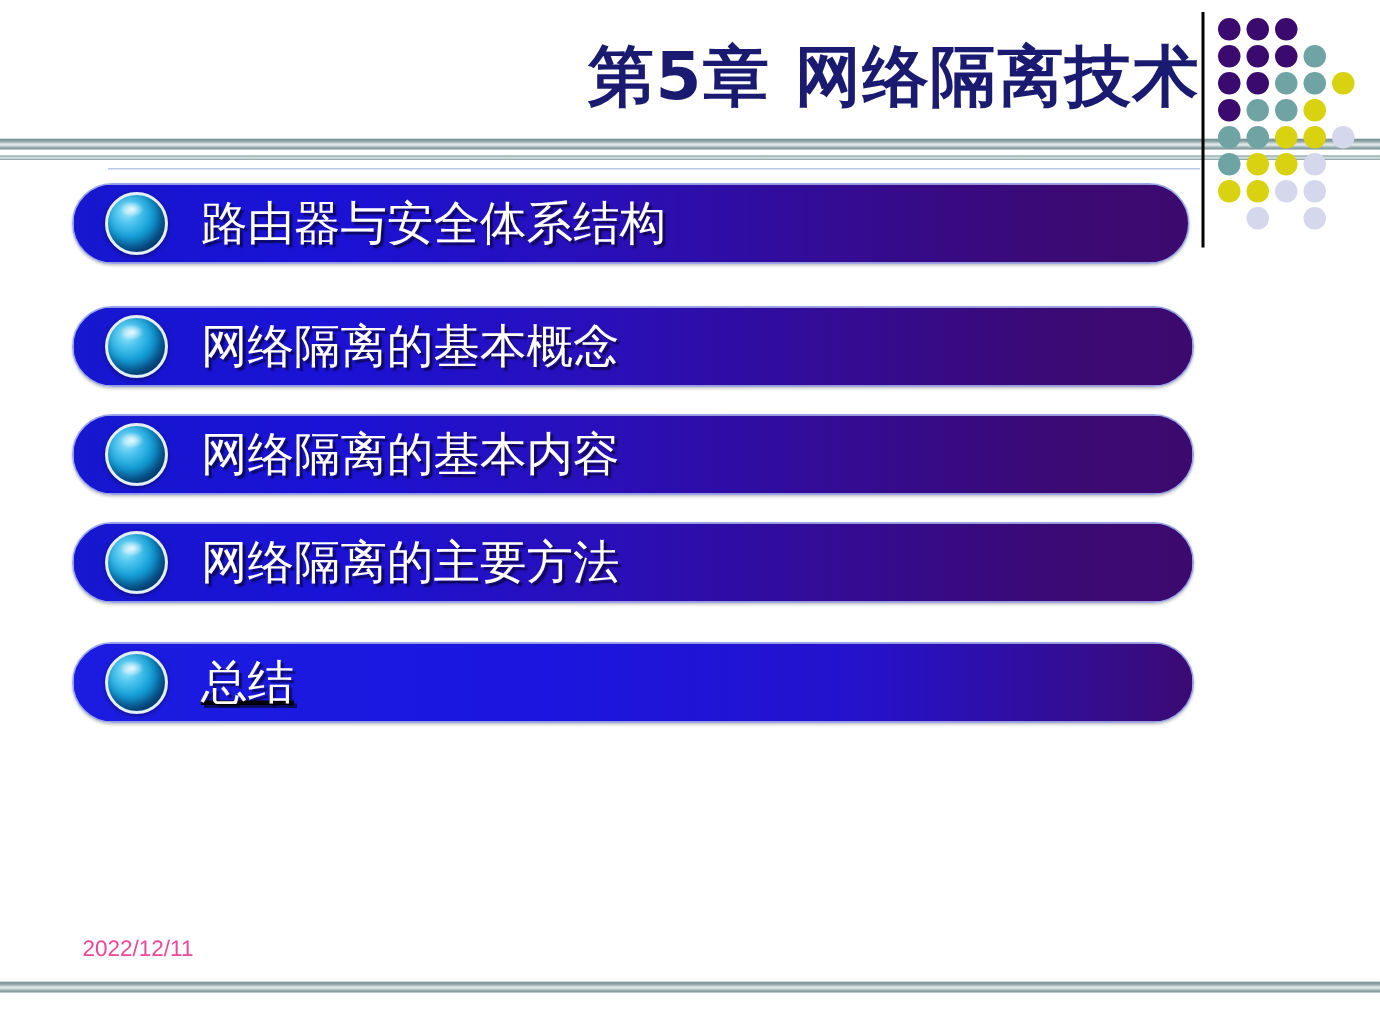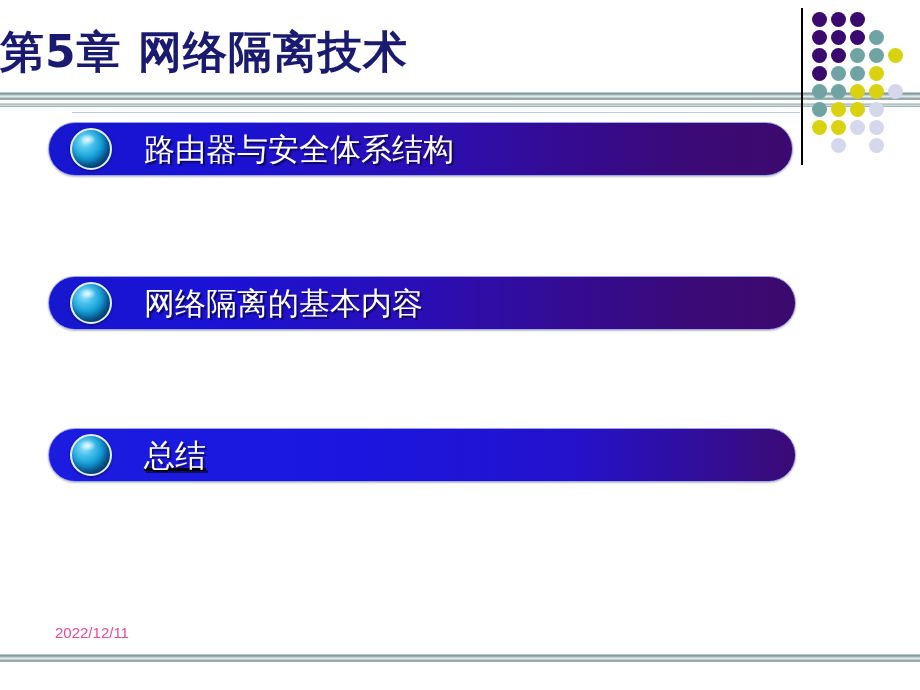--- a/index.html
+++ b/index.html
@@ -20,21 +20,21 @@
     background: #ffffff;
     overflow: hidden;
   }
 
   
   #title {
     position: absolute;
     left: 0px;
     top: 22px;
     width: 800px;
-    text-align: left;
+    text-align: right;
     font-family: "DejaVu Sans", "Liberation Sans", sans-serif;
     font-weight: bold;
     font-size: 44px;
     line-height: 60px;
     color: #1a1a70;
     letter-spacing: 1px;
     white-space: nowrap;
   }
 
   
@@ -154,21 +154,21 @@
     top: 10%;
     width: 44%;
     height: 30%;
     border-radius: 50%;
     background: radial-gradient(ellipse at center, rgba(255,255,255,0.85), rgba(255,255,255,0) 70%);
   }
 
   .bar-label {
     position: relative;
     z-index: 2;
-    margin-left: 32px;
+    margin-left: 22px;
     font-family: "DejaVu Serif", "Liberation Serif", serif;
     font-size: 31px;
     line-height: 34px;
     color: #ffffff;
     white-space: nowrap;
     text-shadow: 2px 2px 1px rgba(0,0,0,0.55);
   }
 
   
   #footer-date {
@@ -227,27 +227,37 @@
       <div class="dot" style="left: 19px; top: 126px; background: rgb(213, 215, 236);"></div>
       <div class="dot" style="left: 57px; top: 126px; background: rgb(213, 215, 236);"></div>
     </div>
 
   <div class="bar bar-0">
     <div class="bar-fill"></div>
     <div class="bullet-sphere"></div>
     <div class="bar-label">路由器与安全体系结构</div>
   </div>
 
+  <div class="bar bar-1">
+    <div class="bar-fill"></div>
+    <div class="bullet-sphere"></div>
+    <div class="bar-label">网络隔离的基本概念</div>
+  </div>
 
   <div class="bar bar-2">
     <div class="bar-fill"></div>
     <div class="bullet-sphere"></div>
     <div class="bar-label">网络隔离的基本内容</div>
   </div>
 
+  <div class="bar bar-3">
+    <div class="bar-fill"></div>
+    <div class="bullet-sphere"></div>
+    <div class="bar-label">网络隔离的主要方法</div>
+  </div>
 
   <div class="bar bar-4">
     <div class="bar-fill"></div>
     <div class="bullet-sphere"></div>
     <div class="bar-label">总结</div>
   </div>
 
   <div class="hrule" id="hrule-bottom"></div>
 
   <div id="footer-date">2022/12/11</div>

